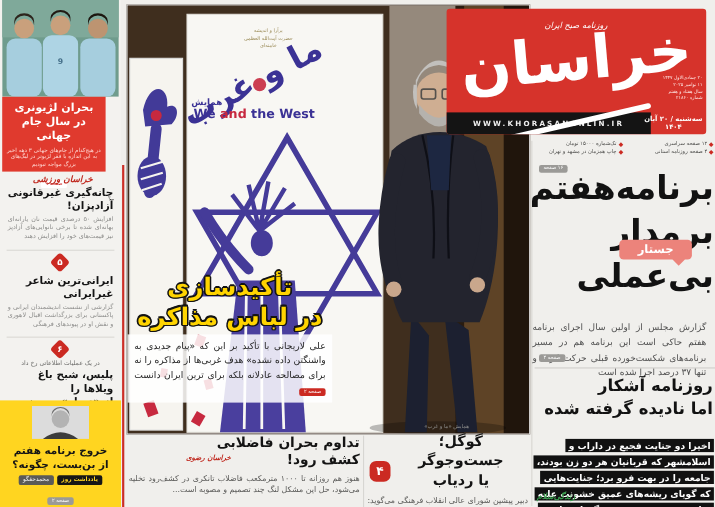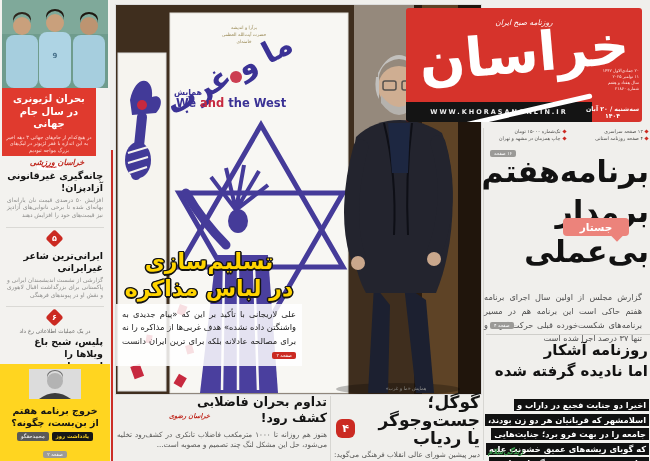--- a/index.html
+++ b/index.html
@@ -77,21 +77,21 @@
   .hdiv{background:#cfceca;height:1px;}
   .crime-head{left:486px;top:340px;width:162px;text-align:right;font-size:15px;font-weight:800;
               line-height:21px;color:#121212;}
   .crime-body{left:486px;top:398px;width:163px;text-align:right;font-size:8.3px;line-height:14.5px;}
   .hl{background:#111;color:#fff;font-weight:700;padding:1px 3px;
       -webkit-box-decoration-break:clone;box-decoration-break:clone;}
   .green-logo{left:488px;top:447px;color:#3a9d4e;font-size:7.5px;font-weight:700;font-style:italic;}
 
   
   .google{left:334px;top:393px;width:146px;}
-  .g-head{text-align:right;font-size:17px;font-weight:800;line-height:18px;color:#141414;padding-left:24px;}
+  .g-head{text-align:center;font-size:13px;font-weight:800;line-height:18px;color:#141414;padding-left:24px;}
   .g-badge{position:absolute;left:2px;top:26px;width:19px;height:19px;background:#cb2a22;border-radius:6px;
            color:#fff;font-size:11px;font-weight:700;text-align:center;line-height:19px;}
   .g-badge:after{content:"";position:absolute;left:3px;bottom:-3px;width:6px;height:6px;background:#cb2a22;
                  transform:rotate(45deg);z-index:-1;}
   .g-body{margin-top:3px;font-size:7.2px;line-height:10.3px;color:#5a5a58;text-align:justify;}
   .sewage{left:117px;top:394px;width:210px;}
   .s-head{text-align:right;font-size:12.5px;font-weight:800;line-height:15.5px;color:#141414;}
   .s-logo{position:absolute;left:52px;top:18px;color:#c02a20;font-size:6.5px;font-weight:700;font-style:italic;}
   .s-body{margin-top:5px;font-size:7.2px;line-height:10.3px;color:#5a5a58;text-align:justify;}
 </style>
@@ -243,21 +243,21 @@
         <path d="M262,80 Q262,56 283,54 Q304,56 304,80 L304,68 Q295,50 283,50 Q271,50 262,68 Z" fill="#c2c0bd"></path>
         <path d="M260,72 Q258,86 263,94 L263,72 Z M306,72 Q308,86 303,94 L303,72 Z" fill="#c2c0bd"></path>
         <path d="M265,90 Q283,114 301,90 L301,98 Q283,122 265,98 Z" fill="#b5b2ad"></path>
         <rect x="267" y="76" width="13" height="9" rx="2" fill="none" stroke="#55514d" stroke-width="1.5"></rect>
         <rect x="286" y="76" width="13" height="9" rx="2" fill="none" stroke="#55514d" stroke-width="1.5"></rect>
       </g>
     </svg>
   </div>
 
   <div class="abs ov-head">
-    <div>تسلیم‌سازی</div>
+    <div>تأکید‌سازی</div>
     <div>در لباس مذاکره</div>
   </div>
   <div class="abs ov-body">
     <span>علی لاریجانی با تأکید بر این که «پیام جدیدی به واشنگتن داده نشده» هدف غربی‌ها از مذاکره را نه برای مصالحه عادلانه بلکه برای ترین ایران دانست</span>
     <span class="minipill" style="background:#cb2a22;">صفحه ۲</span>
   </div>
 
   <div class="abs caption">همایش «ما و غرب»</div>
 
   <div class="abs masthead">

